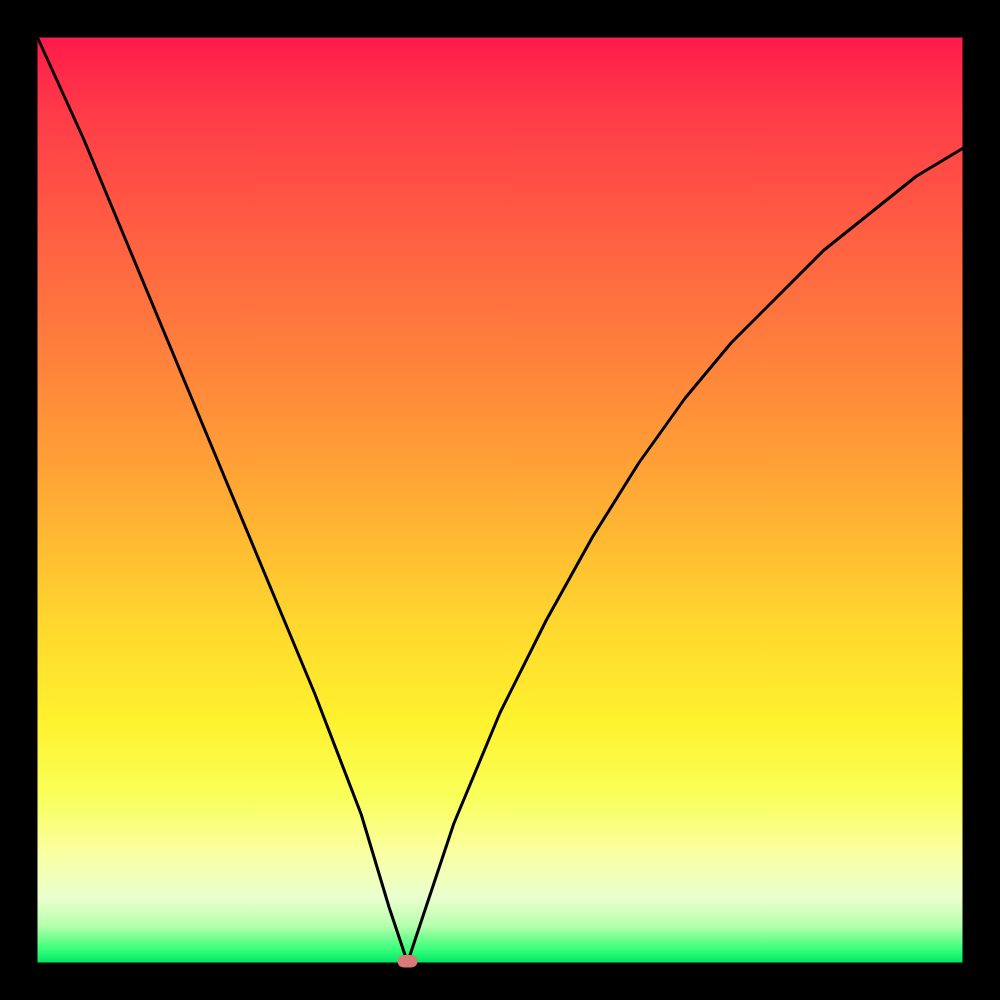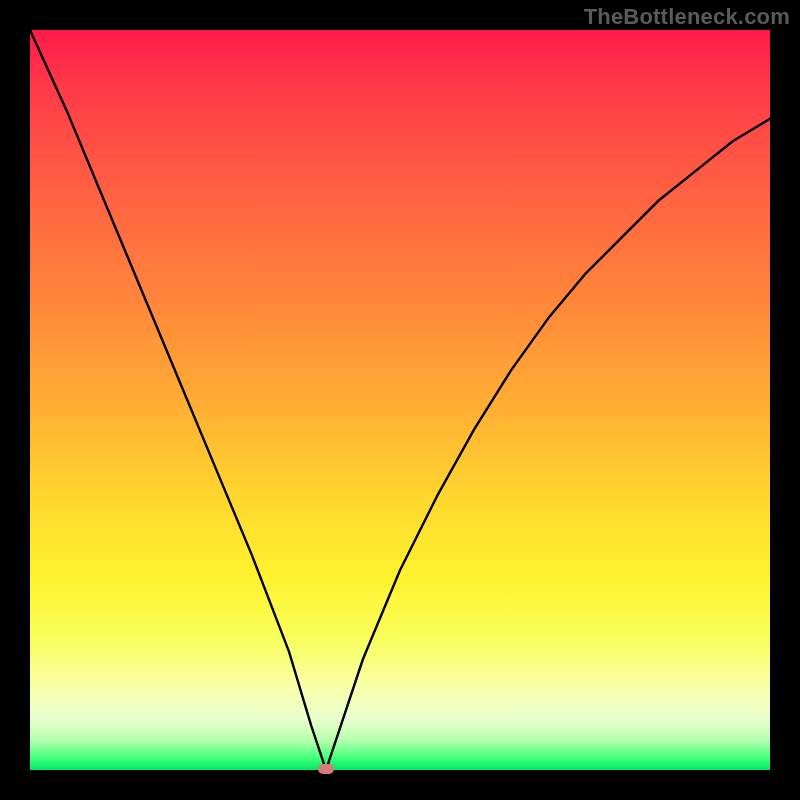--- a/index.html
+++ b/index.html
@@ -71,21 +71,20 @@
     width: 16px;
     height: 10px;
     border-radius: 5px;
     background: #d77a78;
   }
 </style>
 </head>
 <body>
 
 <div class="frame">
-  <div class="watermark">TheBottleneck.com</div>
 
   <div class="plot">
     <svg class="curve" viewBox="0 0 740 740" preserveAspectRatio="none">
       <path d="M0.0 0.0 L37.0 81.4 L74.0 170.2 L111.0 259.0 L148.0 347.8 L185.0 436.6 L222.0 525.4 L259.0 621.6 L281.2 695.6 L296.0 740.0 L310.8 695.6 L333.0 629.0 L370.0 540.2 L407.0 466.2 L444.0 399.6 L481.0 340.4 L518.0 288.6 L555.0 244.2 L592.0 207.2 L629.0 170.2 L666.0 140.6 L703.0 111.0 L740.0 88.8"></path>
     </svg>
     <div class="minmarker" style="left: 288px; top: 734px;"></div>
   </div>
 </div>
 
 </body></html>

